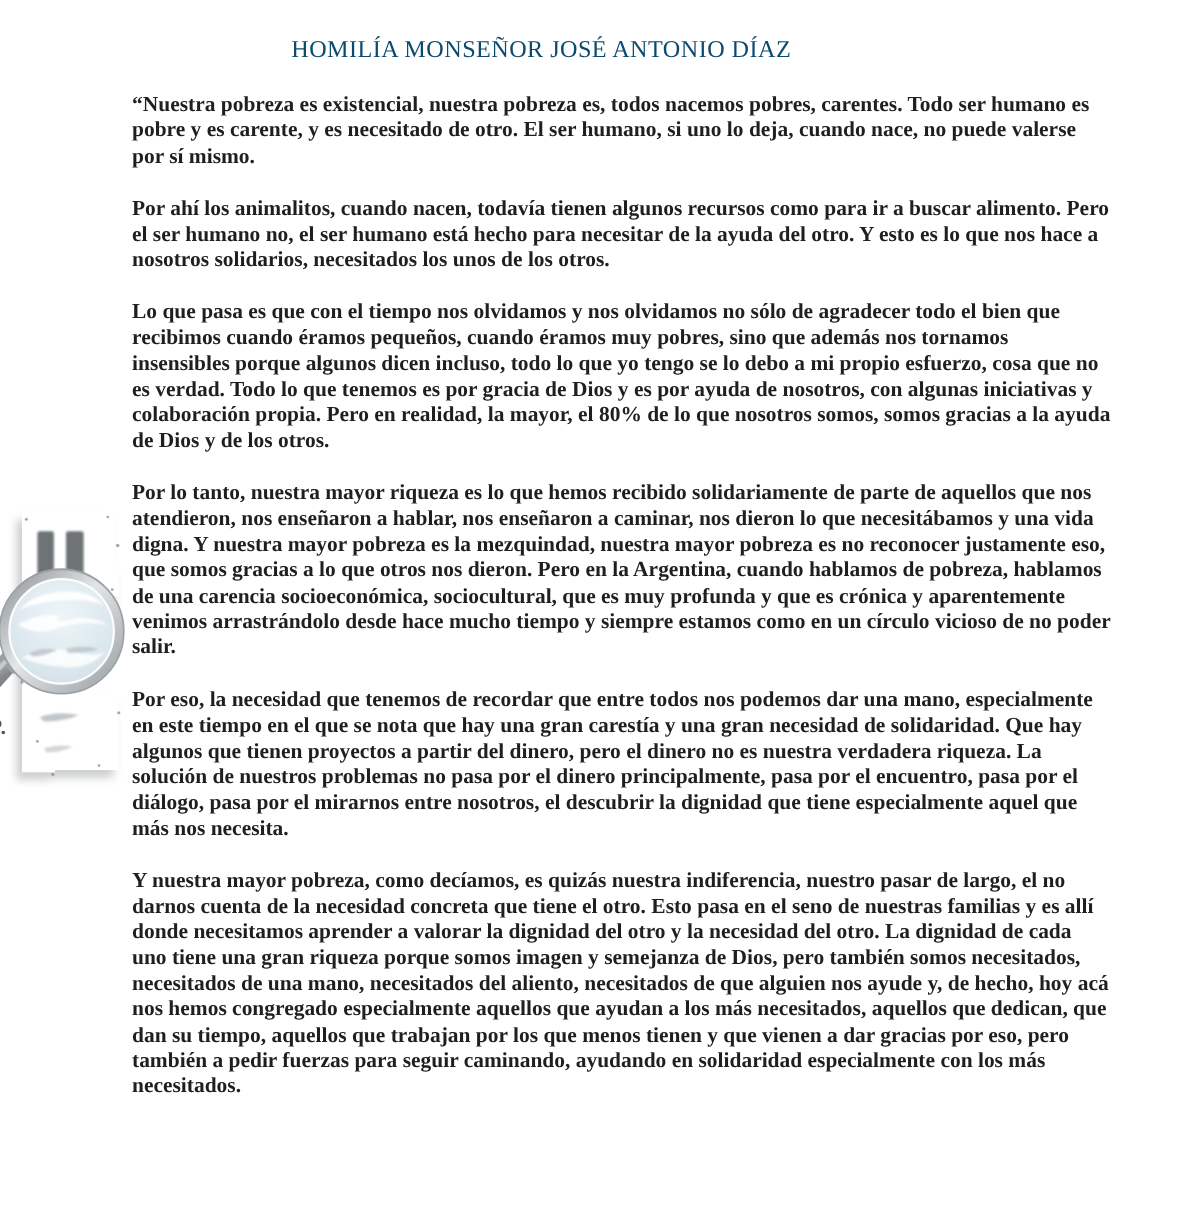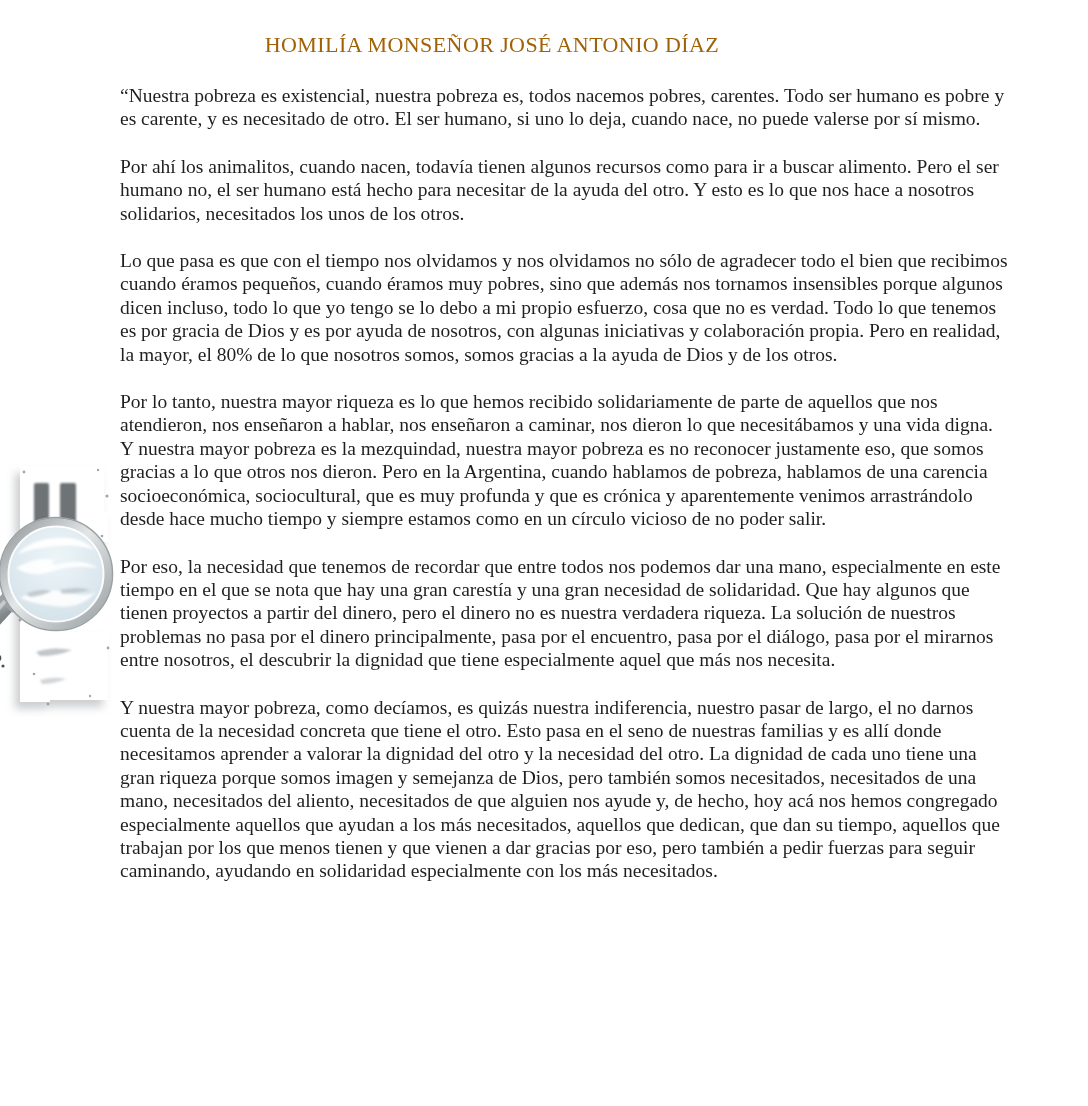--- a/index.html
+++ b/index.html
@@ -18,30 +18,31 @@
   .page-title {
     position: absolute;
     top: 32px;
     left: 0;
     width: 984px;
     margin: 0;
     text-align: center;
     font-size: 22px;
     font-weight: 400;
     letter-spacing: 0.4px;
-    color: #a16207;
+    color: #0c4a6e;
   }
   .body-text {
     position: absolute;
     top: 84px;
     left: 120px;
     width: 890px;
     font-size: 19.5px;
     line-height: 23.4px;
     text-align: left;
+    font-weight: bold;
   }
   .body-text p {
     margin: 0 0 24px 0;
   }
   .watermark {
     position: absolute;
     left: -10px;
     top: 452px;
     width: 140px;
     height: 265px;

